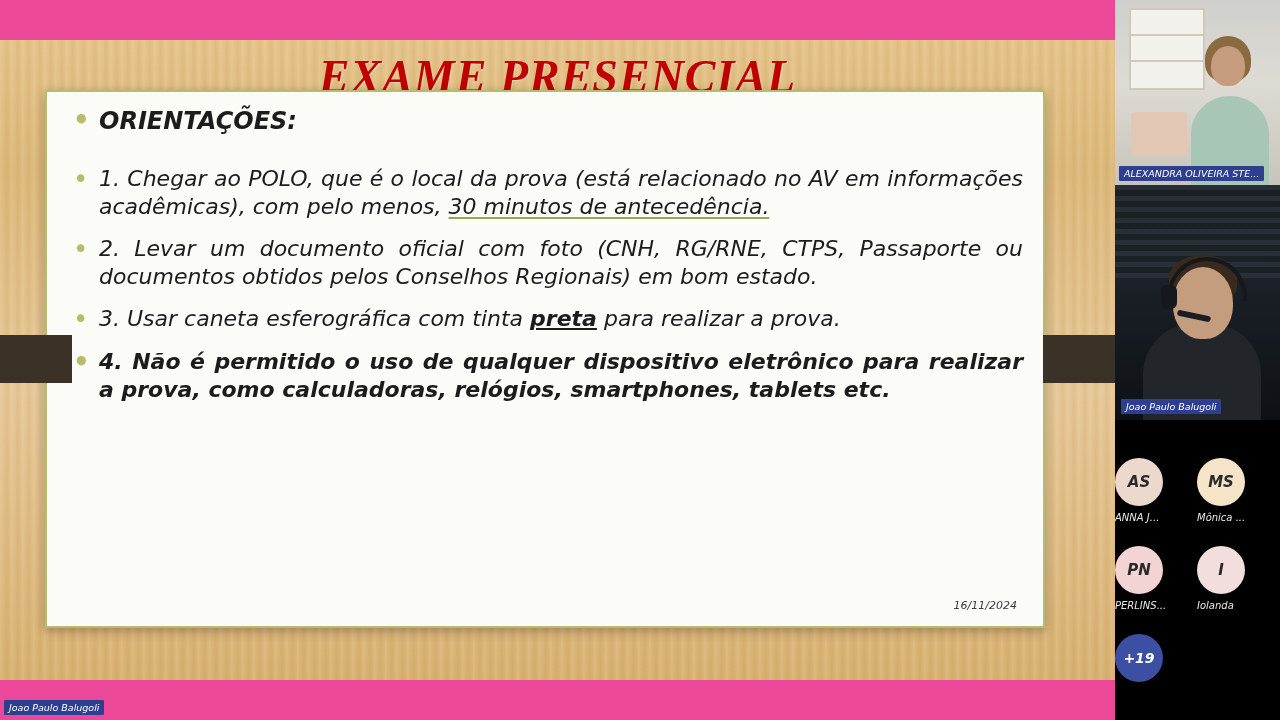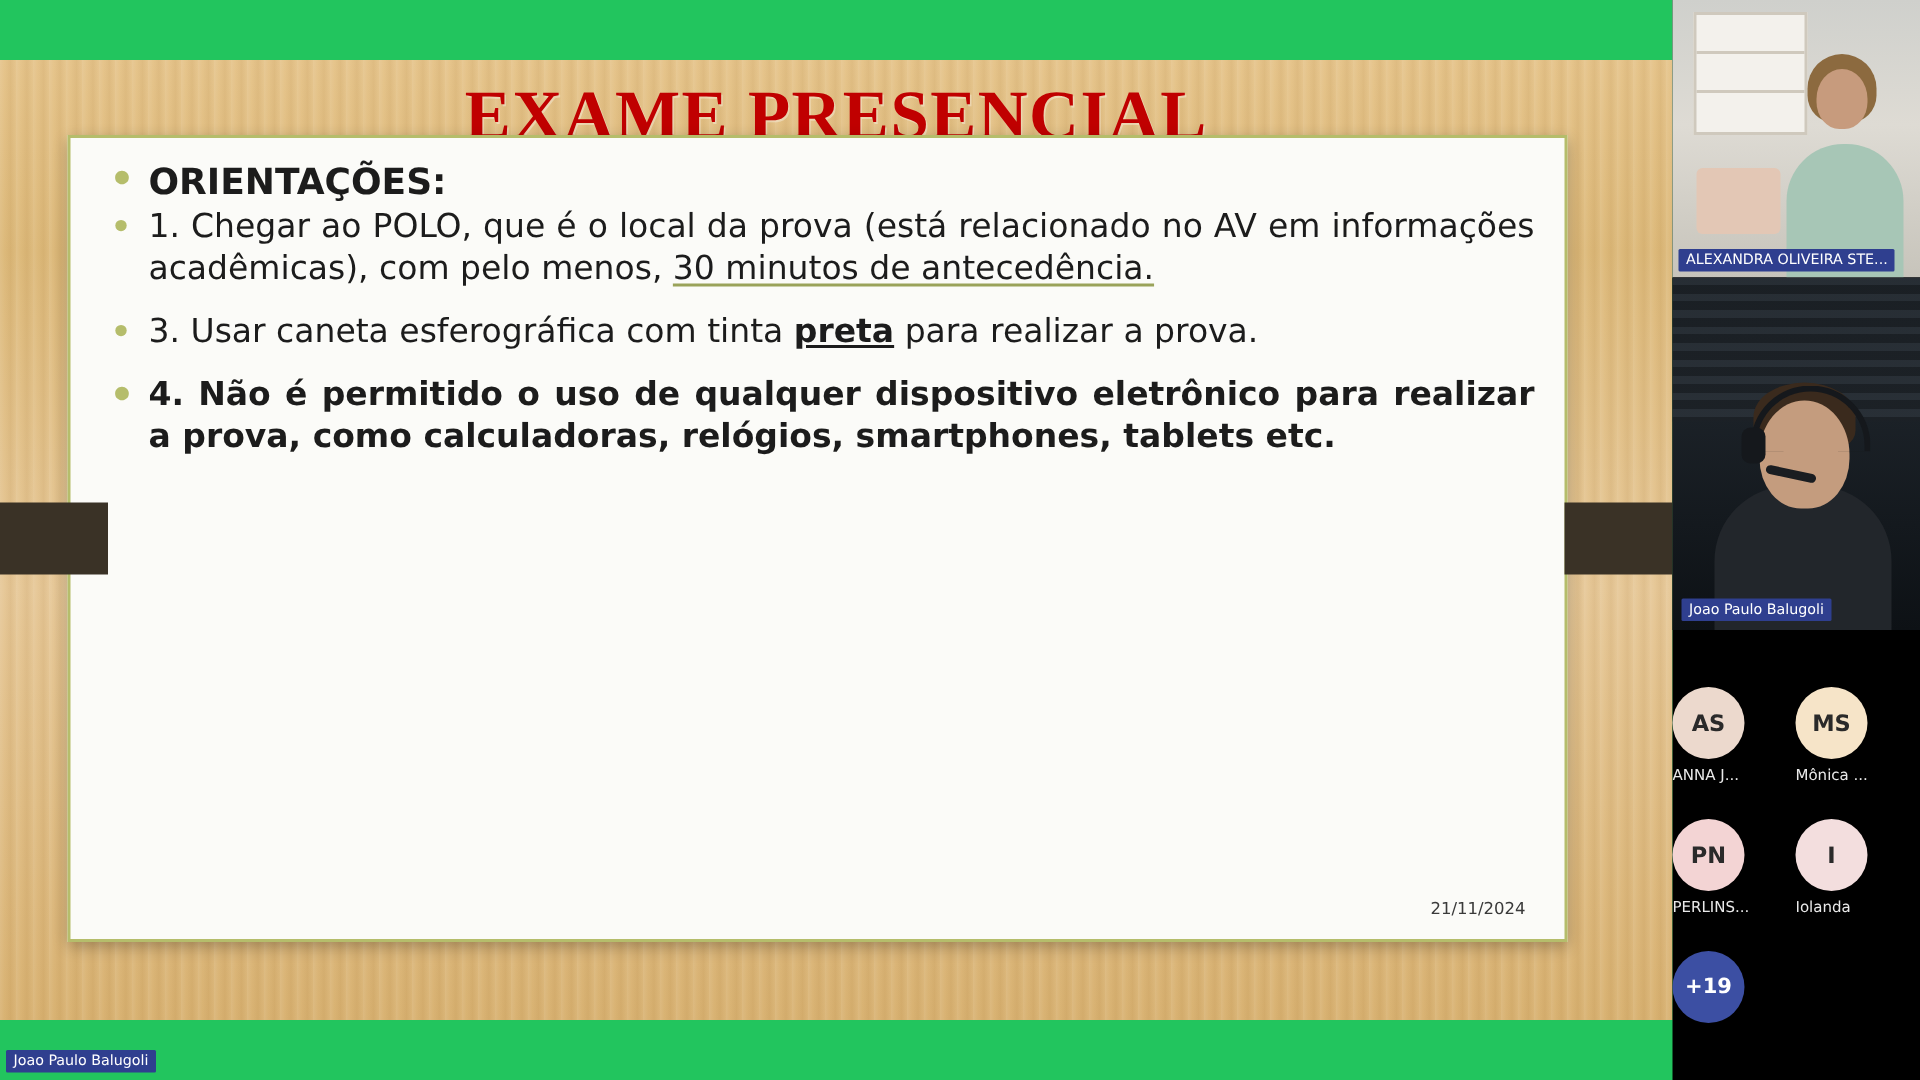--- a/index.html
+++ b/index.html
@@ -10,21 +10,22 @@
   body {
     width: 1280px;
     height: 720px;
     overflow: hidden;
     font-family: "Liberation Sans", sans-serif;
   }
   .stage {
     position: relative;
     width: 1280px;
     height: 720px;
-    background: #22c55e;
+    background: #ec4899;
+    font-style: italic;
   }
 
   
   .share-area {
     position: absolute;
     left: 0;
     top: 40px;
     width: 1115px;
     height: 640px;
     background: linear-gradient(180deg, #e5c389 0%, #dcb878 20%, #e6c796 55%, #d8b170 100%);
@@ -89,21 +90,21 @@
     position: absolute;
     left: 6px;
     top: -2px;
     color: #b5bd6b;
     font-size: 26px;
     line-height: 1.3;
   }
   .bullet.b-heading {
     font-weight: bold;
     font-size: 24px;
-    margin-bottom: 1px;
+    margin-bottom: 28px;
   }
   .bullet.b-strong {
     font-weight: bold;
   }
   .u-line {
     text-decoration: underline;
     text-decoration-color: #9aa35a;
     text-underline-offset: 3px;
   }
   .b-under {
@@ -370,31 +371,34 @@
       <ul class="bullets">
 
         <li class="bullet b-heading">
           <span>ORIENTAÇÕES:</span>
         </li>
 
         <li class="bullet">
           <span>1. Chegar ao POLO, que é o local da prova (está relacionado no AV em informações acadêmicas), com pelo menos, </span><span class="u-line">30 minutos de antecedência.</span>
         </li>
 
+        <li class="bullet">
+          <span>2. Levar um documento oficial com foto (CNH, RG/RNE, CTPS, Passaporte ou documentos obtidos pelos Conselhos Regionais) em bom estado.</span>
+        </li>
 
         <li class="bullet">
           <span>3. Usar caneta esferográfica com tinta </span><span class="b-under">preta</span><span> para realizar a prova.</span>
         </li>
 
         <li class="bullet b-strong">
           <span>4. Não é permitido o uso de qualquer dispositivo eletrônico para realizar a prova, como calculadoras, relógios, smartphones, tablets etc.</span>
         </li>
 
       </ul>
-      <div class="slide-date">21/11/2024</div>
+      <div class="slide-date">16/11/2024</div>
     </div>
 
     <div class="side-tab left"></div>
     <div class="side-tab right"></div>
 
   </div>
 
   <div class="presenter-badge">Joao Paulo Balugoli</div>
 
   <div class="rail">

